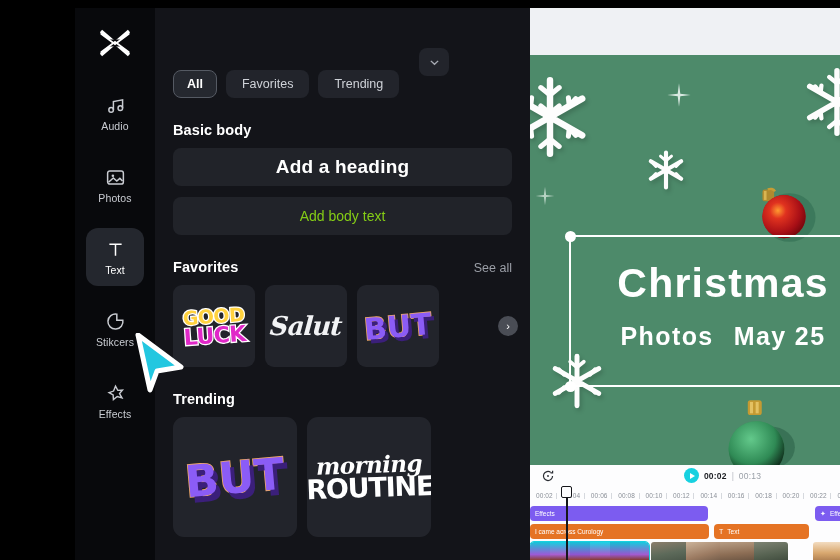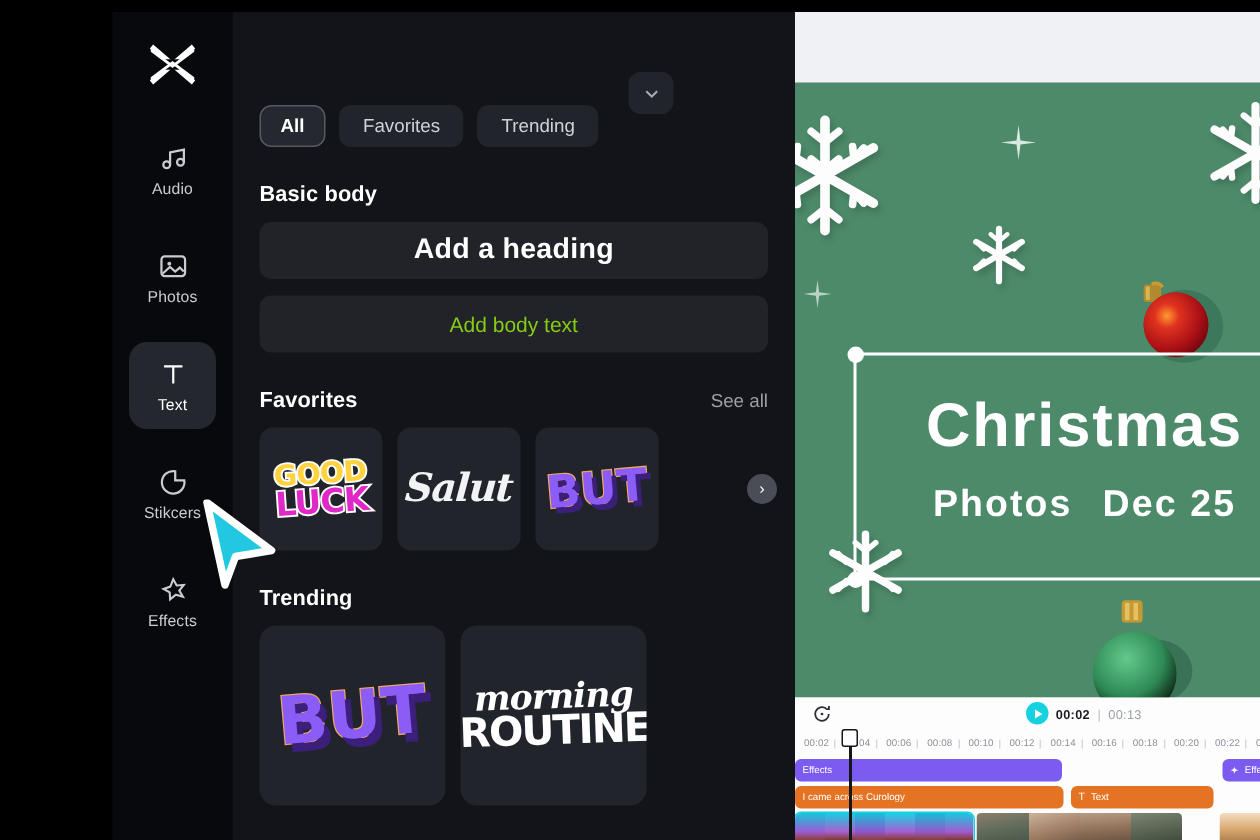--- a/index.html
+++ b/index.html
@@ -447,21 +447,21 @@
                 <stop offset="100%" stop-color="#14insufficient"></stop>
                 <stop offset="100%" stop-color="#125c36"></stop>
               </radialGradient>
             </defs>
           </svg>
         </div>
 
         <div id="text-frame">
           <div id="overlay-title">Christmas</div>
           <div id="overlay-sub">
-            <span>Photos</span><span class="gap"></span><span>Dec 25</span>
+            <span>Photos</span><span class="gap"></span><span>May 25</span>
           </div>
           <div class="handle tl"></div>
 
           <div class="handle bl"></div>
 
         </div>
       </div>
     </div>
 
     <div id="timeline">

